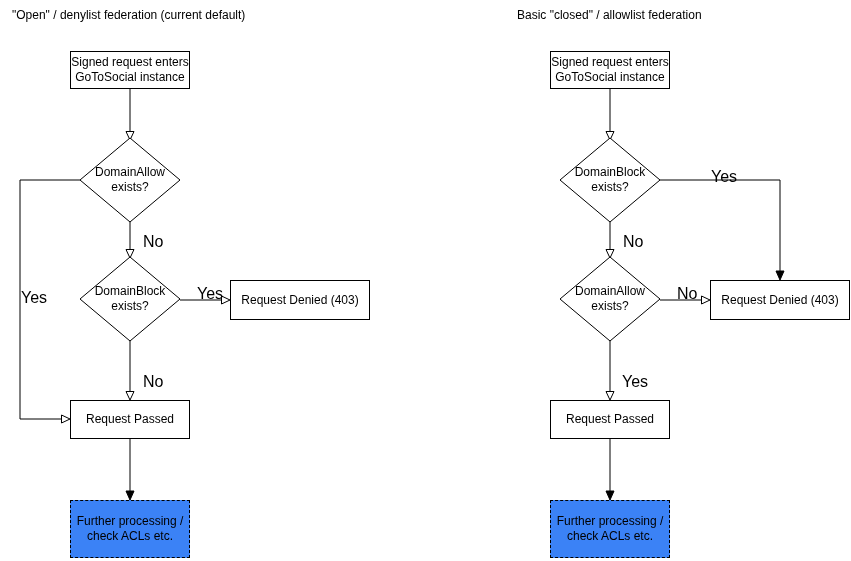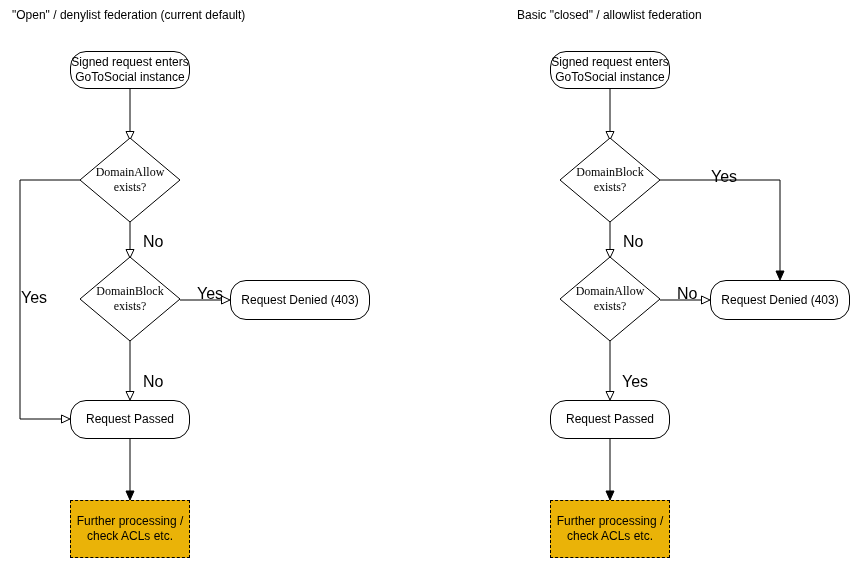--- a/index.html
+++ b/index.html
@@ -25,38 +25,37 @@
     display: flex;
     align-items: center;
     justify-content: center;
     text-align: center;
     font-size: 12px;
     line-height: 1.25;
     white-space: pre-line;
   }
   .box {
     border: 1px solid #000000;
-    border-radius: 16px;
+    border-radius: 0;
     background: #ffffff;
   }
   .dashed-box {
     border: 1px dashed #000000;
-    background: #eab308;
+    background: #3b82f6;
   }
   .diamond-label {
     position: absolute;
     display: flex;
     align-items: center;
     justify-content: center;
     text-align: center;
     font-size: 12px;
     line-height: 1.25;
     white-space: pre-line;
     background: transparent;
-    font-family: Liberation Serif, serif;
   }
   .edge-label {
     position: absolute;
     font-size: 16px;
     line-height: 1.2;
     background: transparent;
   }
   svg line, svg polyline { stroke: #000000; stroke-width: 1; fill: none; }
   svg polygon.shape { stroke: #000000; stroke-width: 1; fill: #ffffff; }
   svg polygon.head-open { stroke: #000000; stroke-width: 1; fill: #ffffff; }

